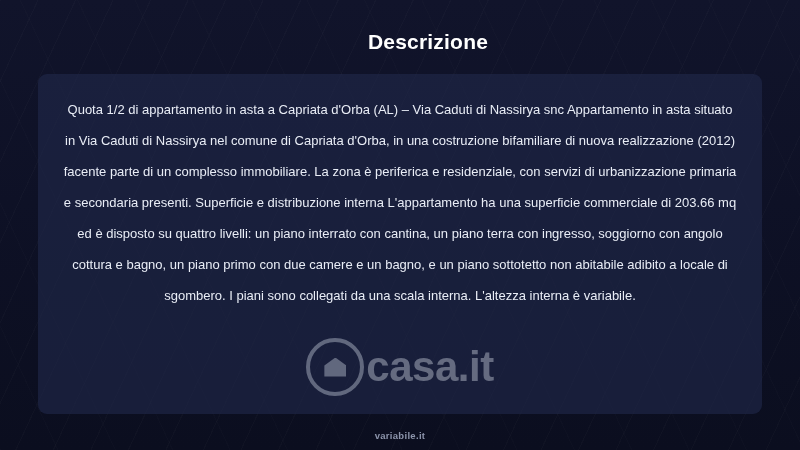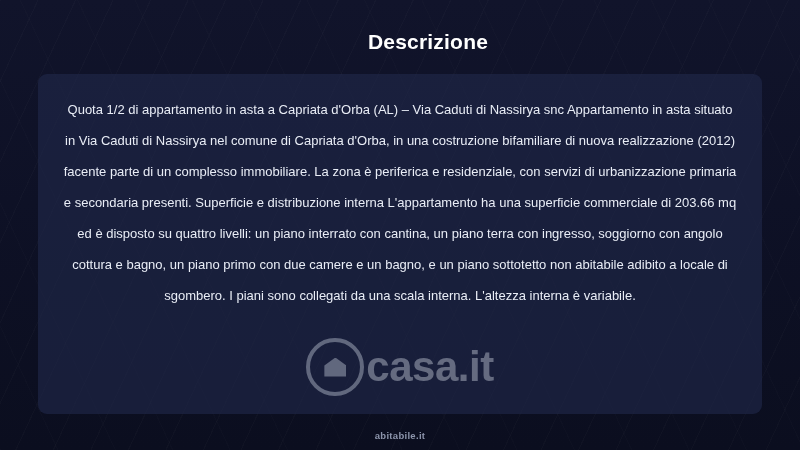--- a/index.html
+++ b/index.html
@@ -117,14 +117,14 @@
     <div id="description-text">Quota 1/2 di appartamento in asta a Capriata d'Orba (AL) – Via Caduti di Nassirya snc Appartamento in asta situato in Via Caduti di Nassirya nel comune di Capriata d'Orba, in una costruzione bifamiliare di nuova realizzazione (2012) facente parte di un complesso immobiliare. La zona è periferica e residenziale, con servizi di urbanizzazione primaria e secondaria presenti. Superficie e distribuzione interna L'appartamento ha una superficie commerciale di 203.66 mq ed è disposto su quattro livelli: un piano interrato con cantina, un piano terra con ingresso, soggiorno con angolo cottura e bagno, un piano primo con due camere e un bagno, e un piano sottotetto non abitabile adibito a locale di sgombero. I piani sono collegati da una scala interna. L'altezza interna è variabile.</div>
   </div>
 
   <div id="watermark">
     <div id="watermark-logo">
       <div class="house"></div>
     </div>
     <div id="watermark-text">casa.it</div>
   </div>
 
-  <div id="footer">abitabile.it</div>
+  <div id="footer">variabile.it</div>
 </div>
 
 </body></html>

